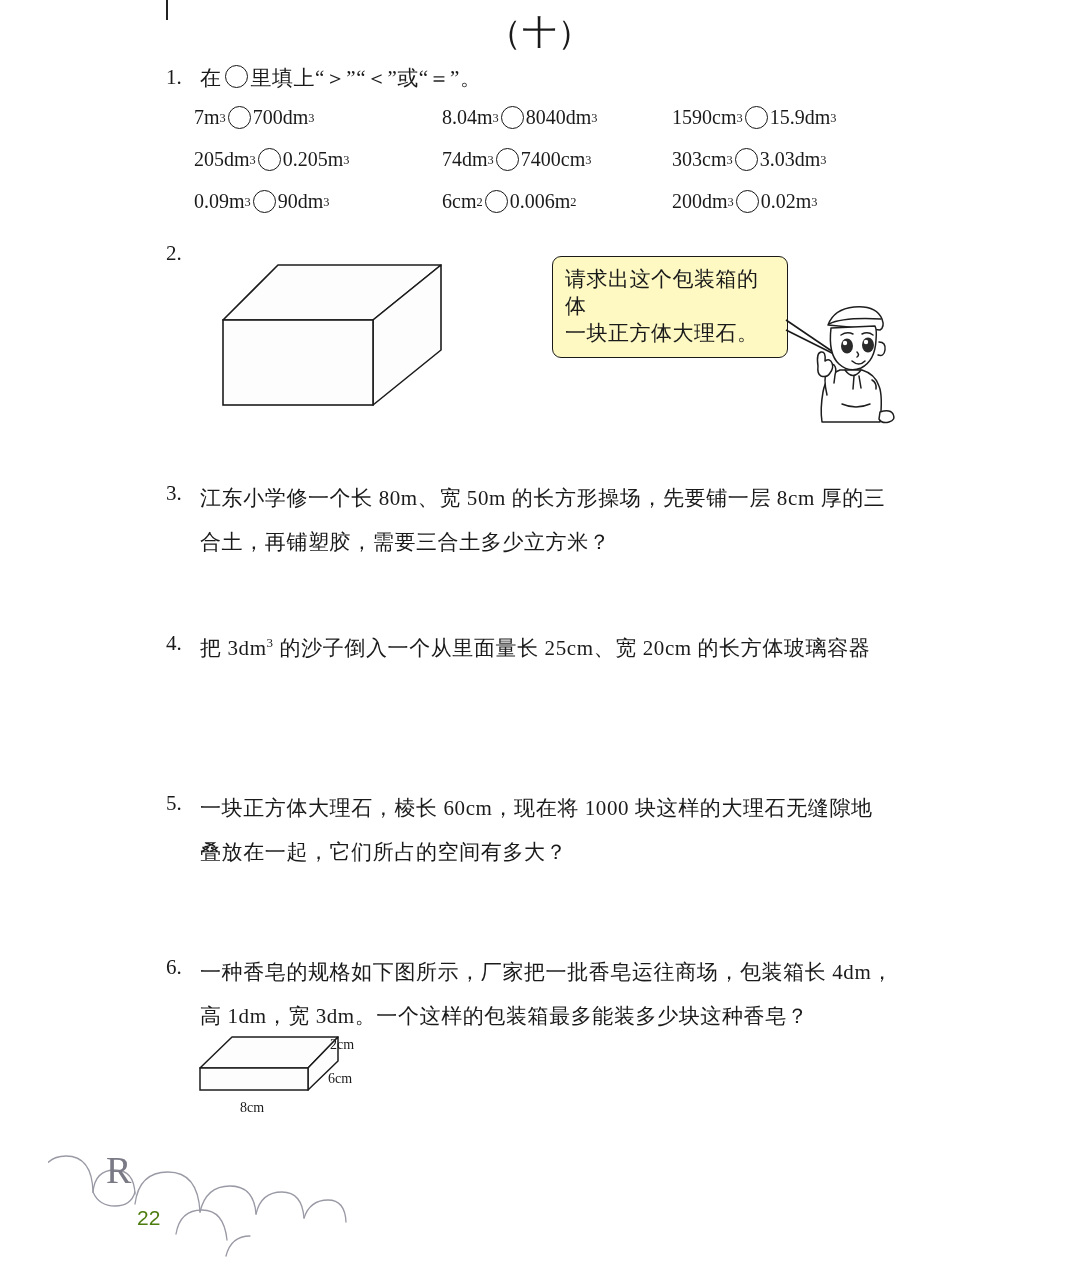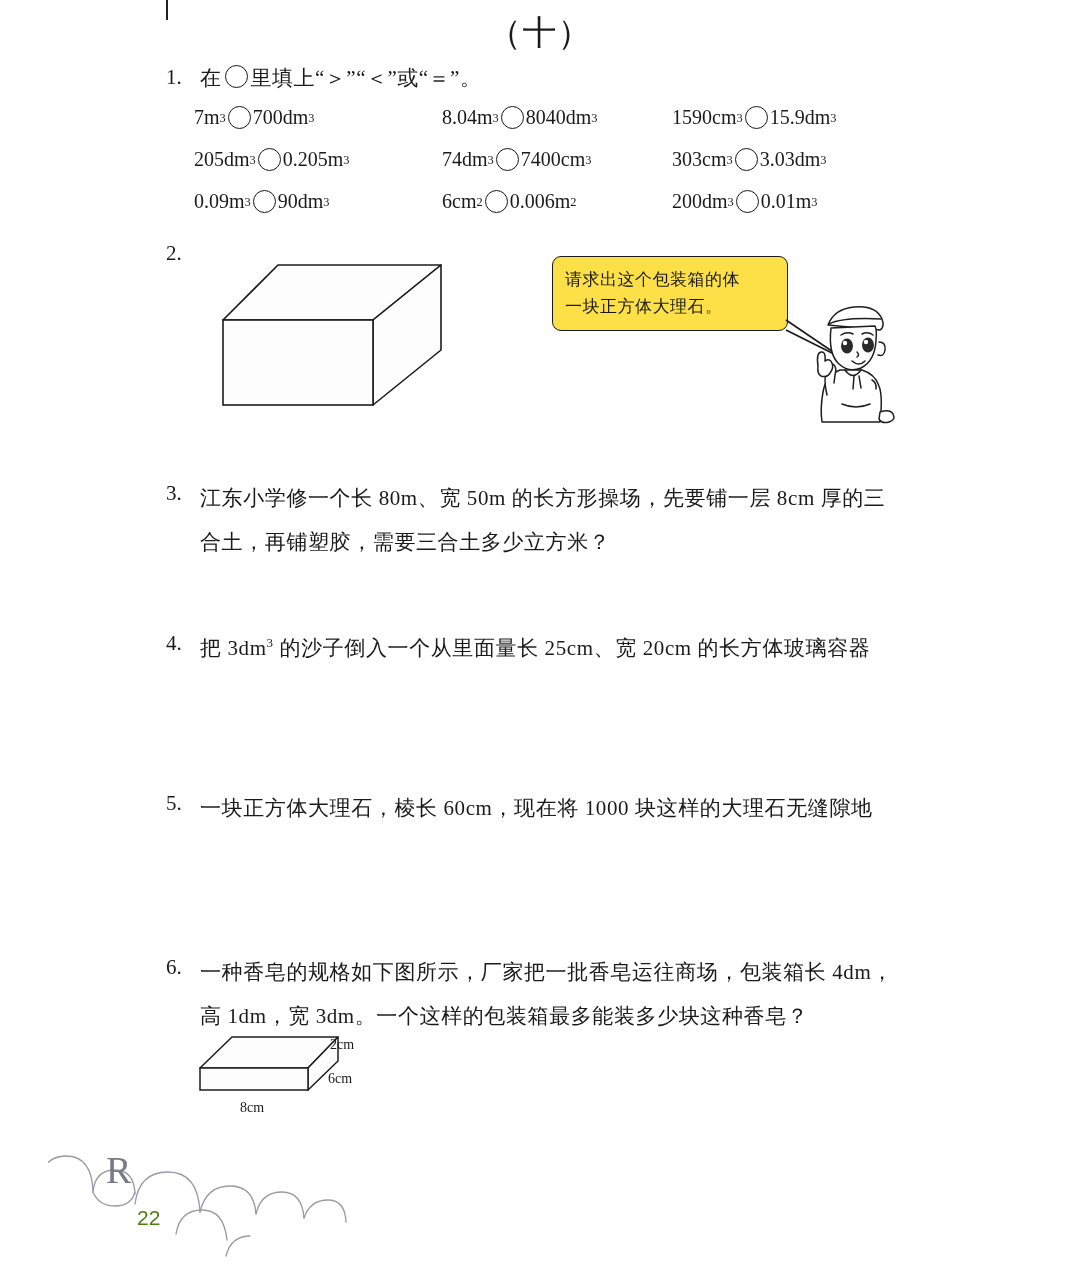--- a/index.html
+++ b/index.html
@@ -127,22 +127,22 @@
     width: 350px; height: 170px;
   }
   .bubble {
     position: absolute;
     left: 0; top: 0;
     width: 236px;
     border: 1.6px solid #1a1a1a;
     border-radius: 9px;
     padding: 9px 10px 10px 12px;
     box-sizing: border-box;
-    background: #fde047;
-    font-size: 17px;
+    background: #fef9c3;
+    font-size: 21px;
     line-height: 27px;
     letter-spacing: 0.5px;
   }
   .bubble-tail {
     position: absolute;
     left: 232px; top: 62px;
     width: 70px; height: 45px;
   }
   .boy {
     position: absolute;
@@ -267,21 +267,21 @@
         <span>6cm</span>
           <sup class="u">2</sup>
         <span class="circ"></span>
         <span>0.006m</span>
           <sup class="u">2</sup>
       </div>
       <div class="fill-cell c3">
         <span>200dm</span>
           <sup class="u">3</sup>
         <span class="circ"></span>
-        <span>0.01m</span>
+        <span>0.02m</span>
           <sup class="u">3</sup>
       </div>
     </div>
   </div>
 
   <div class="prob" style="left:166px; top:236px;">
     <div class="prob-num">2.</div>
   </div>
 
   <div class="carton">
@@ -359,20 +359,21 @@
     <div class="prob-num">4.</div>
     <div class="prob-body">
       <div class="stem-wide"><span>把 3dm</span><sup class="u">3</sup><span> 的沙子倒入一个从里面量长 25cm、宽 20cm 的长方体玻璃容器</span></div>
     </div>
   </div>
 
   <div class="prob" style="left:166px; top:786px; width:790px;">
     <div class="prob-num">5.</div>
     <div class="prob-body">
       <div class="stem-wide">一块正方体大理石，棱长 60cm，现在将 1000 块这样的大理石无缝隙地</div>
+      <div class="stem-wide">叠放在一起，它们所占的空间有多大？</div>
     </div>
   </div>
 
   <div class="prob" style="left:166px; top:950px; width:790px;">
     <div class="prob-num">6.</div>
     <div class="prob-body">
       <div class="stem-wide">一种香皂的规格如下图所示，厂家把一批香皂运往商场，包装箱长 4dm，</div>
       <div class="stem-wide">高 1dm，宽 3dm。一个这样的包装箱最多能装多少块这种香皂？</div>
     </div>
   </div>

